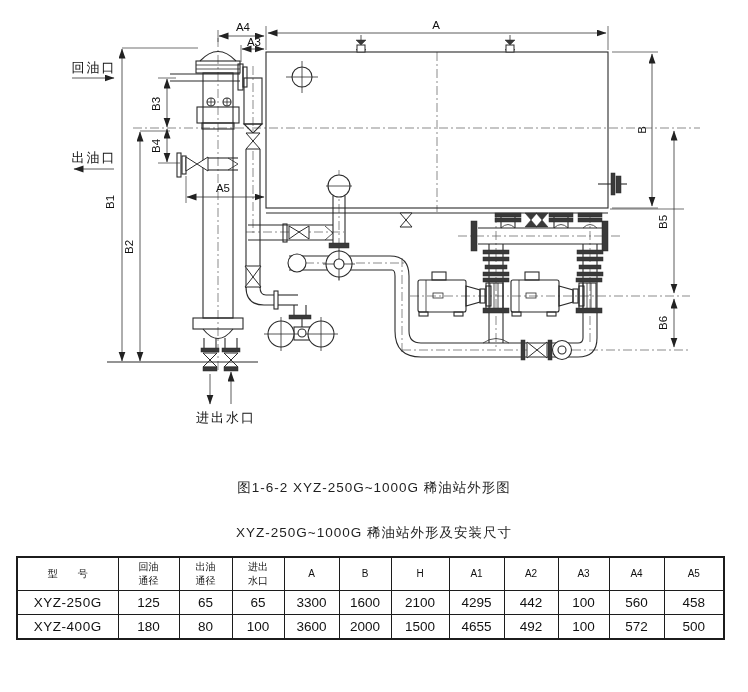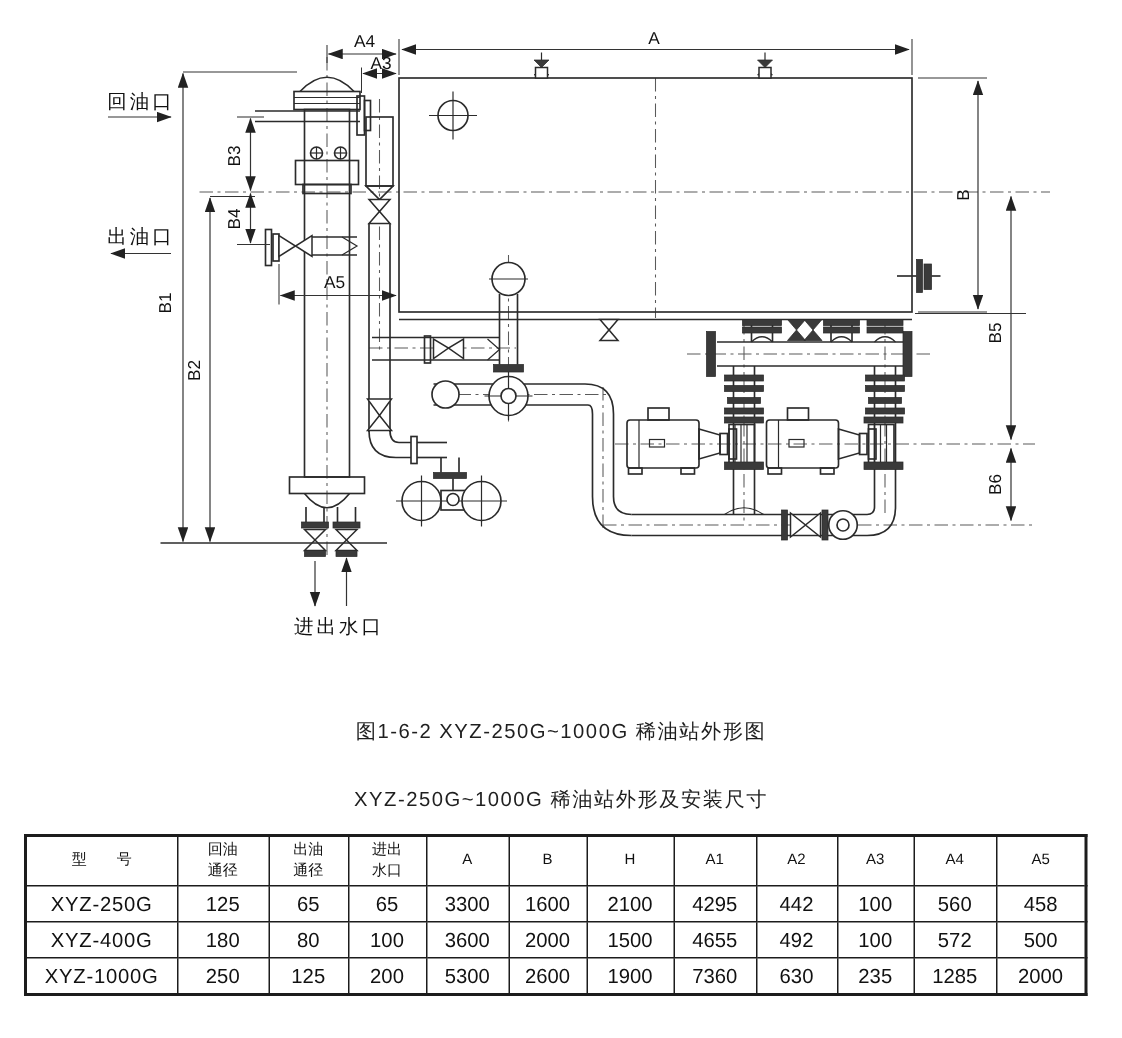--- a/index.html
+++ b/index.html
@@ -437,30 +437,16 @@
           <td>100</td>
           <td>3600</td>
           <td>2000</td>
           <td>1500</td>
           <td>4655</td>
           <td>492</td>
           <td>100</td>
           <td>572</td>
           <td>500</td>
         </tr>
-        <tr>
-          <td>XYZ-1000G</td>
-          <td>250</td>
-          <td>125</td>
-          <td>200</td>
-          <td>5300</td>
-          <td>2600</td>
-          <td>1900</td>
-          <td>7360</td>
-          <td>630</td>
-          <td>235</td>
-          <td>1285</td>
-          <td>2000</td>
-        </tr>
       </tbody>
 </table>
 
 </div>
 
 </body></html>

